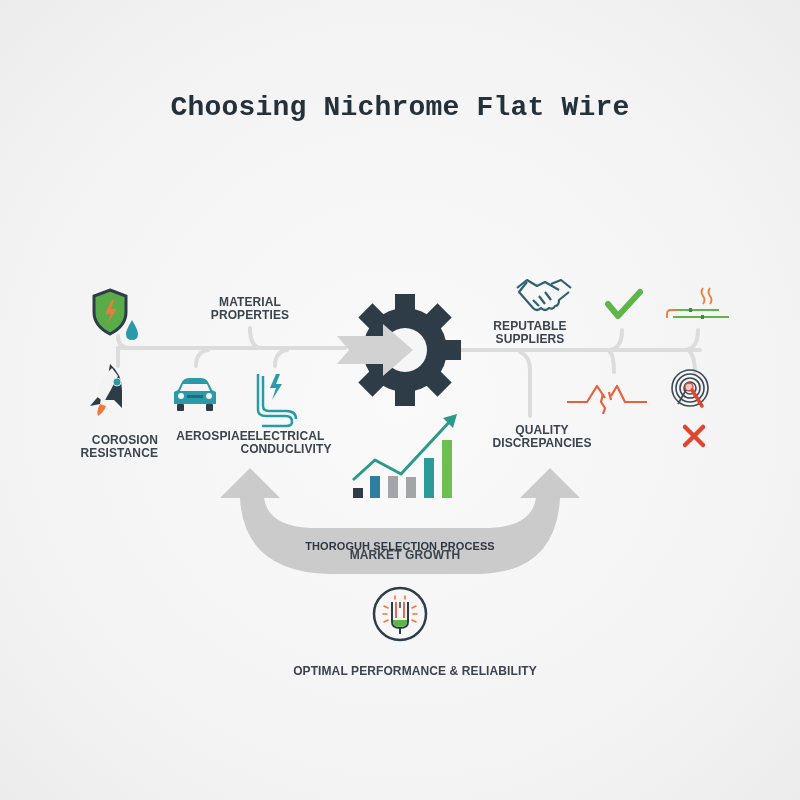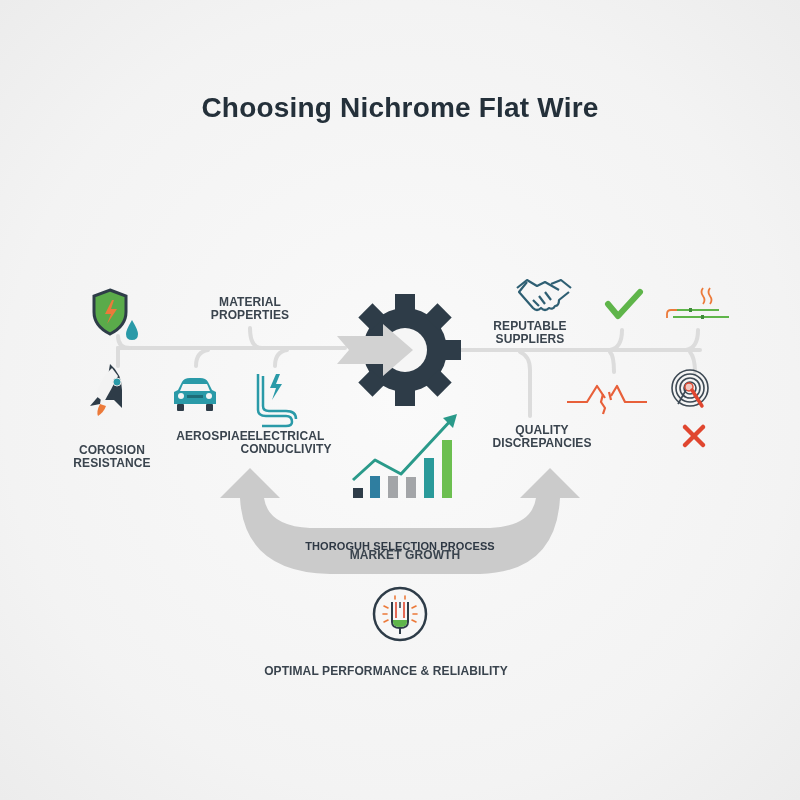--- a/index.html
+++ b/index.html
@@ -5,21 +5,21 @@
   html, body { margin:0; padding:0; }
   body {
     width:800px; height:800px; position:relative; overflow:hidden;
     background: radial-gradient(ellipse at center, #fafafa 0%, #f3f3f3 70%, #ececec 100%);
     font-family: "Liberation Sans", sans-serif;
     color:#2b3540;
   }
   .abs { position:absolute; }
   .title {
     left:0; width:800px; top:92px; text-align:center;
-    font-size:28px; font-weight:bold; color:#24303a; letter-spacing:0.2px;
+    font-size:28px; font-weight:bold; color:#24303a; letter-spacing:0.2px;font-family:Liberation Mono, monospace;
   }
   .label {
     font-size:12px; font-weight:bold; color:#3a444e; text-align:center;
     line-height:13px; text-transform:uppercase; letter-spacing:0.1px;
   }
   svg { position:absolute; overflow:visible; }
 </style>
 </head>
 <body>
 
@@ -78,21 +78,21 @@
 </svg>
 
 <svg width="50" height="60" style="left:252px;top:370px;">
   <path d="M24 4 L18 18 L24 18 L20 30 L30 14 L24 14 L28 4 Z" fill="#2a9aa8"></path>
   <g fill="none" stroke="#2a9aa8" stroke-width="2.5">
     <path d="M6 4 L6 40 Q6 46 14 46 L34 46 Q40 46 40 52 Q40 56 34 56 L10 56"></path>
     <path d="M11 6 L11 36 Q11 41 17 41 L34 41 Q44 41 44 49"></path>
   </g>
 </svg>
 
-<div class="abs label" style="left:66px;top:444px;width:92px;">
+<div class="abs label" style="left:66px;top:434px;width:92px;text-align:right;">
   <div>COROSION</div>
   <div>RESISTANCE</div>
 </div>
 <div class="abs label" style="left:172px;top:430px;width:80px;">
   <div>AEROSPIAE</div>
 </div>
 <div class="abs label" style="left:236px;top:430px;width:100px;">
   <div>ELECTRICAL</div>
   <div>CONDUCLIVITY</div>
 </div>
@@ -219,13 +219,13 @@
     <line x1="46" y1="38" x2="42" y2="36"></line>
     <line x1="25" y1="12" x2="25" y2="15"></line>
     <line x1="35" y1="12" x2="35" y2="15"></line>
   </g>
   <path d="M22 18 L22 38 Q22 44 30 44 Q38 44 38 38 L38 18" fill="none" stroke="#2e3c48" stroke-width="2"></path>
   <path d="M26 18 L26 34 M34 18 L34 34" stroke="#e0462f" stroke-width="1.6"></path>
   <path d="M30 18 L30 24" stroke="#2e3c48" stroke-width="1.5"></path>
   <path d="M23 36 L37 36 L37 38 Q37 43 30 43 Q23 43 23 38 Z" fill="#5fb54a"></path>
   <line x1="30" y1="44" x2="30" y2="50" stroke="#2e3c48" stroke-width="2"></line>
 </svg>
-<div class="abs label" style="left:236px;top:665px;width:300px;">OPTIMAL PERFORMANCE &amp; RELIABILITY</div>
+<div class="abs label" style="left:265px;top:665px;width:300px;">OPTIMAL PERFORMANCE &amp; RELIABILITY</div>
 
 </body></html>

